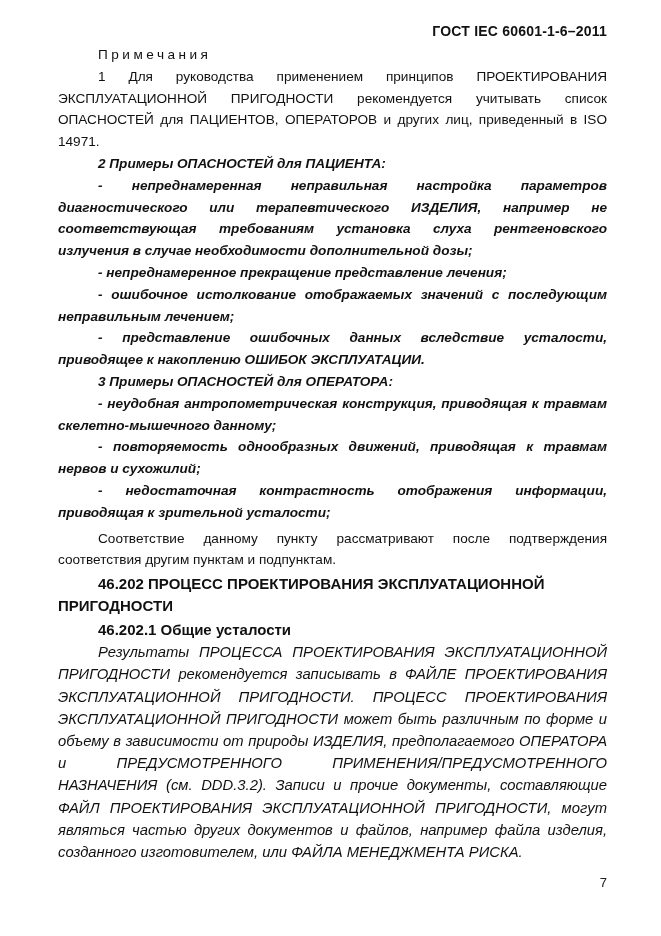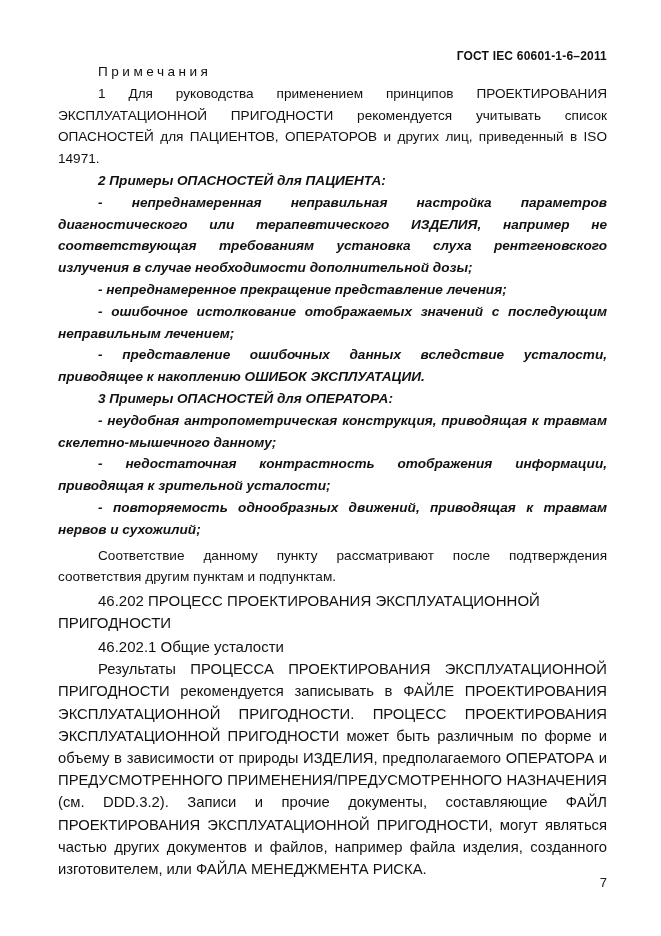--- a/index.html
+++ b/index.html
@@ -11,31 +11,31 @@
     position: relative;
     width: 661px;
     height: 936px;
     background: #ffffff;
     font-family: "Liberation Sans", sans-serif;
     color: #111111;
     overflow: hidden;
   }
   .doc-header {
     position: absolute;
-    top: 49px;
+    top: 23px;
     left: 58px;
     width: 549px;
     text-align: right;
     font-weight: 700;
-    font-size: 12px;
+    font-size: 14px;
     letter-spacing: 0.2px;
   }
   .content {
     position: absolute;
-    top: 61px;
+    top: 44px;
     left: 58px;
     width: 549px;
   }
   .content p {
     margin: 0;
     font-size: 13.6px;
     line-height: 21.8px;
     text-align: justify;
     text-indent: 40px;
   }
@@ -46,29 +46,30 @@
   .bi {
     font-weight: 700;
     font-style: italic;
   }
   .it {
   }
   .compliance {
     margin-top: 4px !important;
   }
   .sec-h {
-    font-weight: 400;
+    font-weight: 700;
     font-size: 15px !important;
     text-align: left !important;
     margin-top: 2px !important;
     line-height: 22px !important;
   }
   .body-p {
     font-size: 14.8px !important;
     line-height: 22.2px !important;
+    font-style: italic;
   }
   .page-number {
     position: absolute;
     right: 54px;
     bottom: 46px;
     font-size: 13px;
     color: #222222;
   }
 </style>
 </head>
@@ -91,23 +92,23 @@
     <p class="bi">- непреднамеренное прекращение представление лечения;</p>
 
     <p class="bi">- ошибочное истолкование отображаемых значений с последующим неправильным лечением;</p>
 
     <p class="bi">- представление ошибочных данных вследствие усталости, приводящее к накоплению ОШИБОК ЭКСПЛУАТАЦИИ.</p>
 
     <p class="bi">3 Примеры ОПАСНОСТЕЙ для ОПЕРАТОРА:</p>
 
     <p class="bi">- неудобная антропометрическая конструкция, приводящая к травмам скелетно-мышечного данному;</p>
 
+    <p class="bi">- повторяемость однообразных движений, приводящая к травмам нервов и сухожилий;</p>
+
     <p class="bi">- недостаточная контрастность отображения информации, приводящая к зрительной усталости;</p>
-
-    <p class="bi">- повторяемость однообразных движений, приводящая к травмам нервов и сухожилий;</p>
 
 
     <p class="it compliance">Соответствие данному пункту рассматривают после подтверждения соответствия другим пунктам и подпунктам.</p>
 
     <p class="sec-h">46.202 ПРОЦЕСС ПРОЕКТИРОВАНИЯ ЭКСПЛУАТАЦИОННОЙ ПРИГОДНОСТИ</p>
 
     <p class="sec-h">46.202.1 Общие усталости</p>
 
     <p class="body-p">Результаты ПРОЦЕССА ПРОЕКТИРОВАНИЯ ЭКСПЛУАТАЦИОННОЙ ПРИГОДНОСТИ рекомендуется записывать в ФАЙЛЕ ПРОЕКТИРОВАНИЯ ЭКСПЛУАТАЦИОННОЙ ПРИГОДНОСТИ. ПРОЦЕСС ПРОЕКТИРОВАНИЯ ЭКСПЛУАТАЦИОННОЙ ПРИГОДНОСТИ может быть различным по форме и объему в зависимости от природы ИЗДЕЛИЯ, предполагаемого ОПЕРАТОРА и ПРЕДУСМОТРЕННОГО ПРИМЕНЕНИЯ/ПРЕДУСМОТРЕННОГО НАЗНАЧЕНИЯ (см. DDD.3.2). Записи и прочие документы, составляющие ФАЙЛ ПРОЕКТИРОВАНИЯ ЭКСПЛУАТАЦИОННОЙ ПРИГОДНОСТИ, могут являться частью других документов и файлов, например файла изделия, созданного изготовителем, или ФАЙЛА МЕНЕДЖМЕНТА РИСКА.</p>
 

